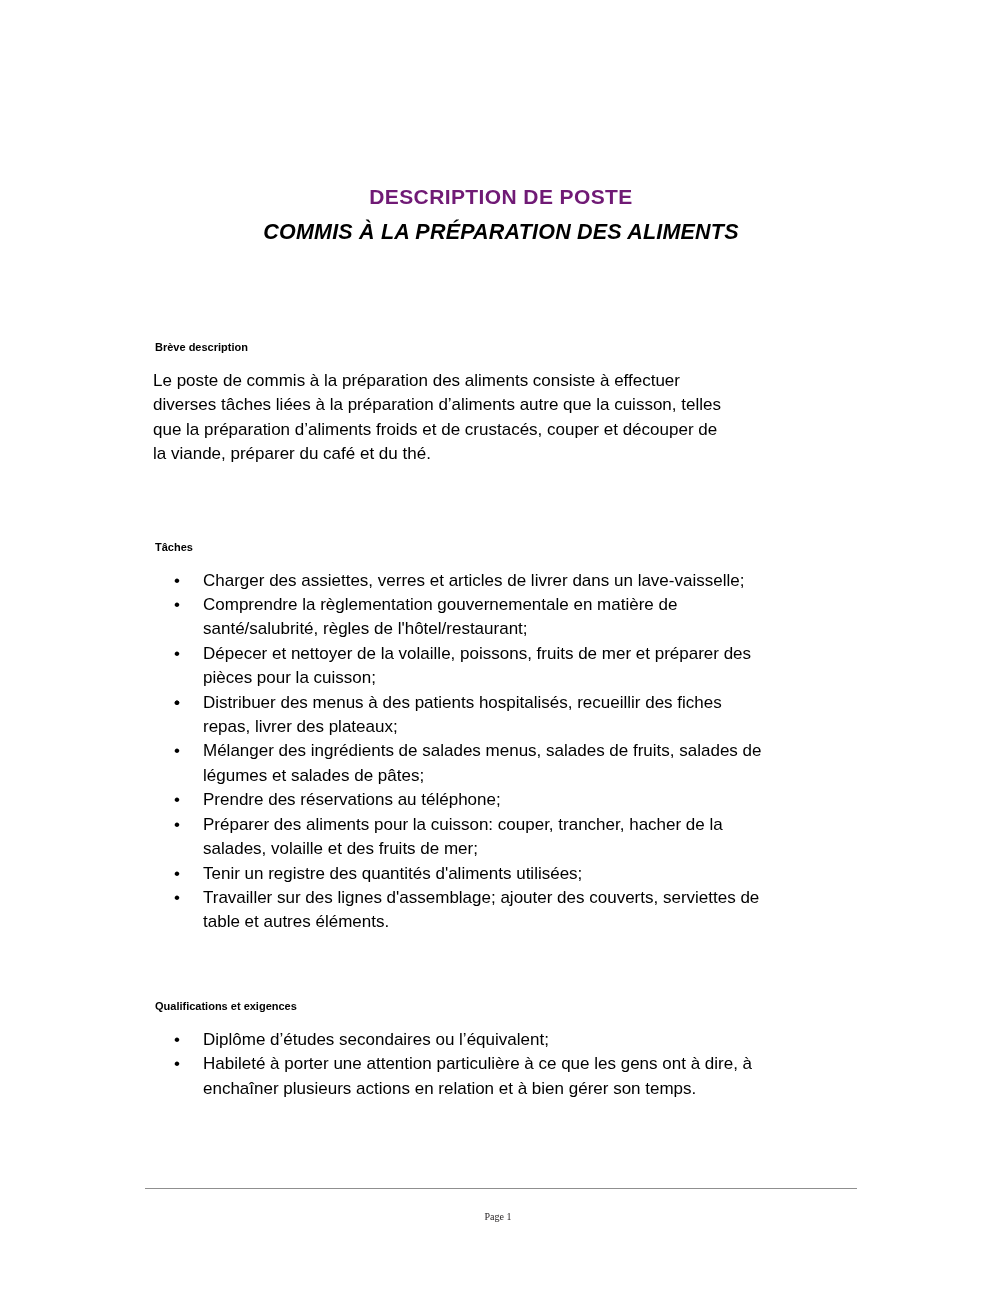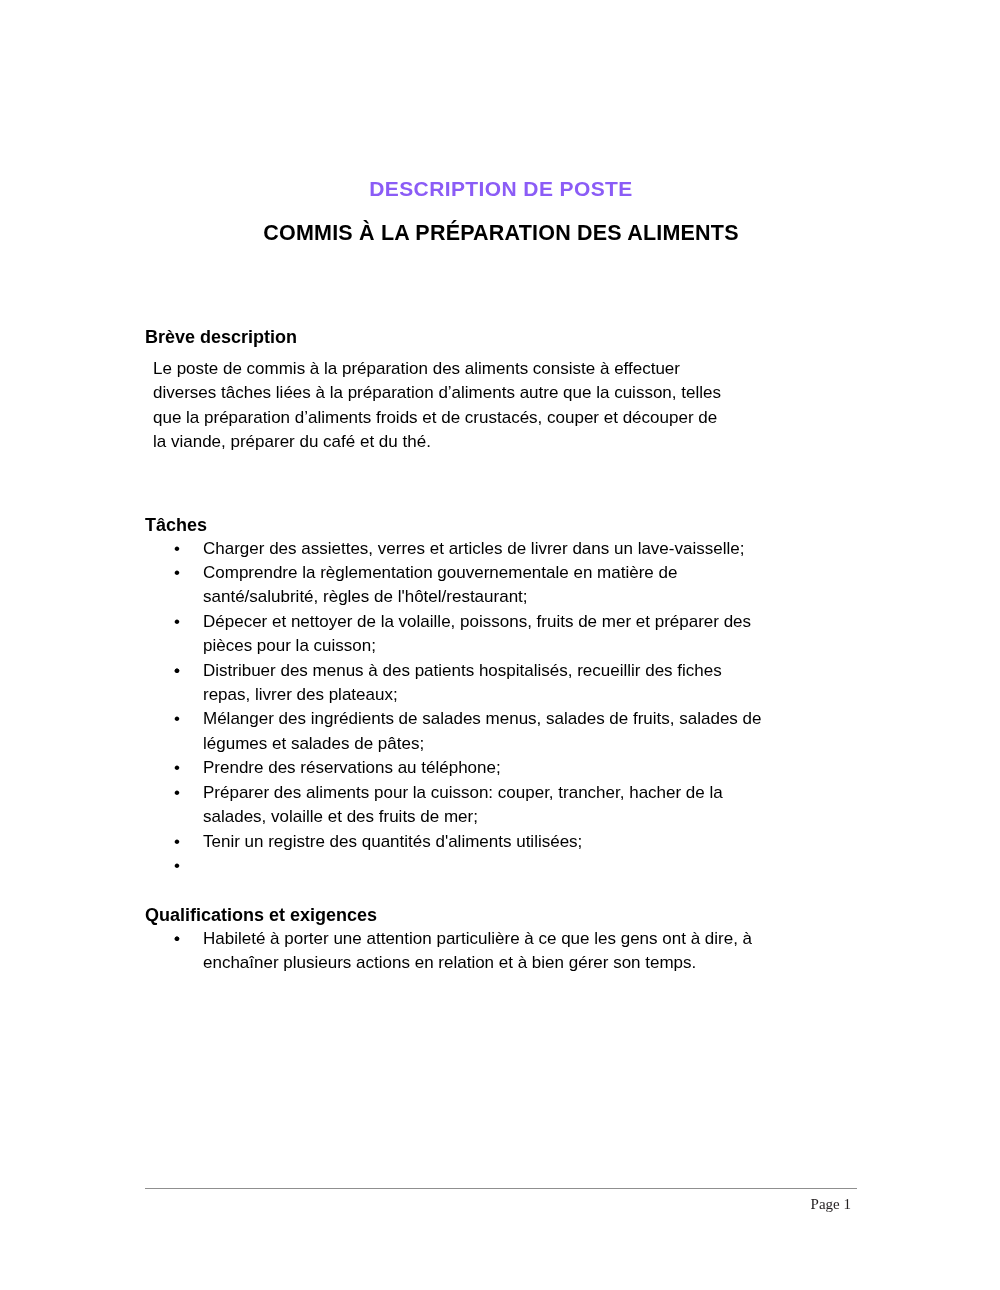--- a/index.html
+++ b/index.html
@@ -30,47 +30,49 @@
     position: absolute;
     left: 145px;
     top: 176px;
     width: 712px;
     text-align: center;
   }
   .doc-kicker {
     font-size: 21px;
     font-weight: bold;
     letter-spacing: 0.4px;
-    color: #8b5cf6;
+    color: #701a75;
     line-height: 26px;
+    margin-top: 8px;
   }
   .doc-title {
-    margin-top: 18px;
+    margin-top: 9px;
     font-size: 21.5px;
     font-weight: bold;
     letter-spacing: 0.2px;
     color: #000000;
     line-height: 26px;
+    font-style: italic;
   }
 
   
   .content {
     position: absolute;
     left: 145px;
     top: 325px;
     width: 712px;
   }
 
   .section { margin: 0; }
 
   .sec-heading {
-    font-size: 18px;
+    font-size: 11px;
     font-weight: bold;
     line-height: 24px;
-    margin: 0;
+    margin: 10px;
   }
 
   .para {
     font-size: 17px;
     line-height: 24.4px;
     margin: 8px;
     width: 575px;
   }
 
   ul.bullets {
@@ -103,24 +105,24 @@
     left: 145px;
     top: 1188px;
     width: 712px;
   }
   .footer-rule {
     width: 712px;
     height: 0;
     border-top: 1px solid #8f8f8f;
   }
   .footer-text {
-    margin-top: 6px;
-    text-align: right;
+    margin-top: 19px;
+    text-align: center;
     font-family: "Liberation Serif", serif;
-    font-size: 15px;
+    font-size: 10px;
     line-height: 18px;
     color: #231f20;
     padding-right: 6px;
   }
 </style>
 </head>
 <body>
 
 <div class="page">
 
@@ -143,30 +145,30 @@
       <ul class="bullets" id="tasks-list">
           <li><span class="bullet-glyph">•</span><span>Charger des assiettes, verres et articles de livrer dans un lave-vaisselle;</span></li>
           <li><span class="bullet-glyph">•</span><span>Comprendre la règlementation gouvernementale en matière de santé/salubrité, règles de l'hôtel/restaurant;</span></li>
           <li><span class="bullet-glyph">•</span><span>Dépecer et nettoyer de la volaille, poissons, fruits de mer et préparer des pièces pour la cuisson;</span></li>
           <li><span class="bullet-glyph">•</span></li>
           <li><span class="bullet-glyph">•</span><span>Distribuer des menus à des patients hospitalisés, recueillir des fiches repas, livrer des plateaux;</span></li>
           <li><span class="bullet-glyph">•</span><span>Mélanger des ingrédients de salades menus, salades de fruits, salades de légumes et salades de pâtes;</span></li>
           <li><span class="bullet-glyph">•</span><span>Prendre des réservations au téléphone;</span></li>
           <li><span class="bullet-glyph">•</span><span>Préparer des aliments pour la cuisson: couper, trancher, hacher de la salades, volaille et des fruits de mer;</span></li>
           <li><span class="bullet-glyph">•</span><span>Tenir un registre des quantités d'aliments utilisées;</span></li>
-          <li><span class="bullet-glyph">•</span></li>
+          <li><span class="bullet-glyph">•</span><span>Travailler sur des lignes d'assemblage; ajouter des couverts, serviettes de table et autres éléments.</span></li>
         </ul>
     </div>
 
     <div class="gap-after-tasks"></div>
 
     <div class="section">
       <p class="sec-heading">Qualifications et exigences</p>
       <ul class="bullets" id="qualifications-list">
-          <li><span class="bullet-glyph">•</span></li>
+          <li><span class="bullet-glyph">•</span><span>Diplôme d’études secondaires ou l’équivalent;</span></li>
           <li><span class="bullet-glyph">•</span><span>Habileté à porter une attention particulière à ce que les gens ont à dire, à enchaîner plusieurs actions en relation et à bien gérer son temps.</span></li>
         </ul>
     </div>
 
   </div>
 
   <div class="footer">
     <div class="footer-rule"></div>
     <div class="footer-text">Page 1</div>
   </div>

